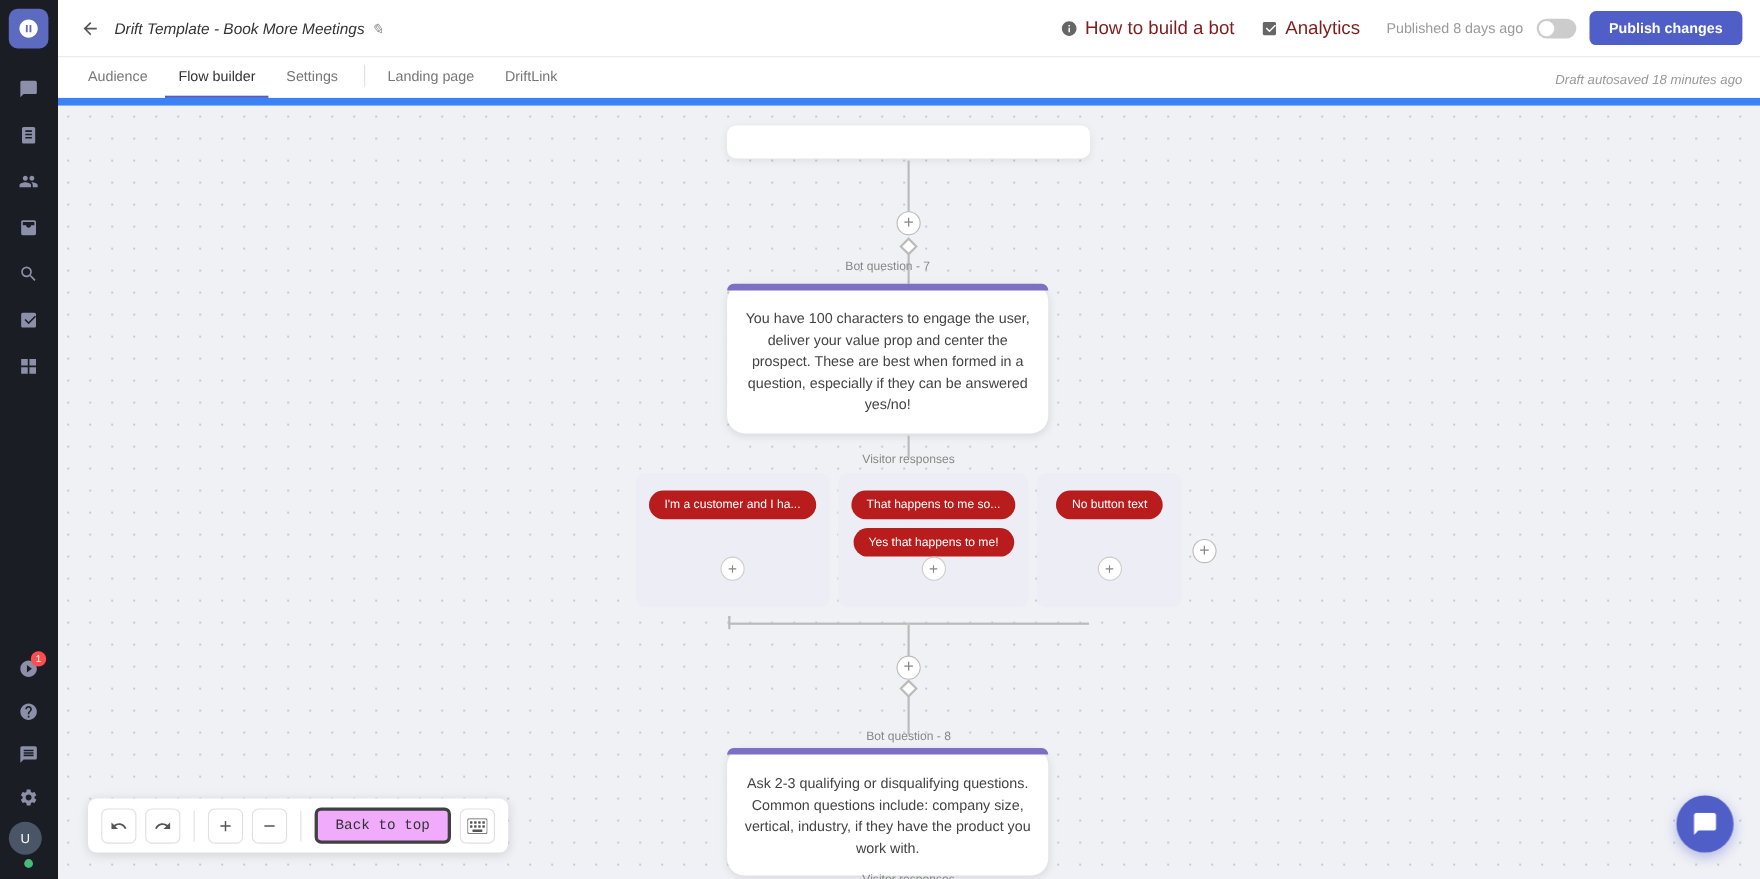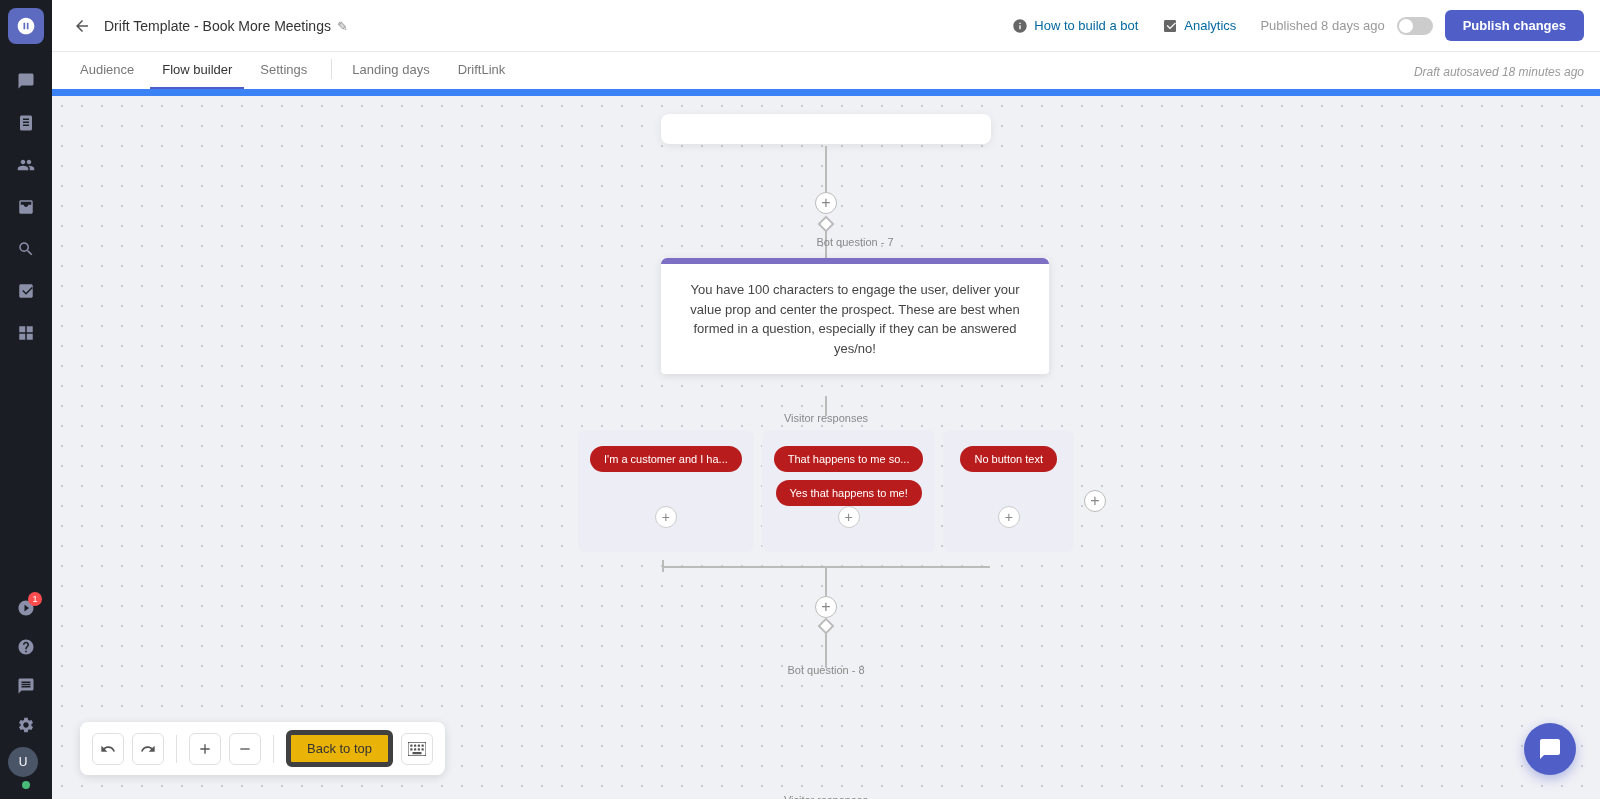--- a/index.html
+++ b/index.html
@@ -28,25 +28,25 @@
       width: 8px; height: 8px; background: #48bb78; border-radius: 50%; margin: 2px auto;
     }
 
     
     .header {
       position: fixed; top: 0; left: 52px; right: 0; height: 52px; background: white; border-bottom: 1px solid #e8e9ec; display: flex; align-items: center; padding: 0 16px; z-index: 99;
     }
     .header-back {
       width: 28px; height: 28px; display: flex; align-items: center; justify-content: center; cursor: pointer; color: #555; margin-right: 8px;
     }
-    .header-title { font-size: 14px; font-weight: 500; color: #333; display: flex; align-items: flex-end; gap: 6px; }
+    .header-title { font-size: 14px; font-weight: 500; color: #333; display: flex; align-items: flex-end; gap: 6px; font-style: italic; }
     .header-edit-icon { color: #888; font-size: 13px; cursor: pointer; }
     .header-center { margin-left: auto; display: flex; align-items: center; gap: 24px; }
     .header-action {
-      display: flex; align-items: center; gap: 6px; font-size: 13px; color: #0369a1; cursor: pointer;
+      display: flex; align-items: center; gap: 6px; font-size: 17px; color: #7f1d1d; cursor: pointer;
     }
     .header-right { display: flex; align-items: center; gap: 12px; margin-left: 24px; }
     .published-label { font-size: 13px; color: #999; }
     .toggle-off {
       background: #ccc; border-radius: 10px; width: 36px; height: 18px; position: relative; cursor: pointer;
     }
     .toggle-off::after {
       content: ''; position: absolute; top: 2px; left: 2px; width: 14px; height: 14px; background: white; border-radius: 50%;
     }
     .publish-btn {
@@ -71,21 +71,21 @@
       background-size: 20px 20px;
     }
 
     
     .flow-container {
       position: relative; width: 100%; height: 100%;
     }
 
     
     .bot-card {
-      position: absolute; background: white; border-radius: 4px; box-shadow: 0 2px 8px rgba(0,0,0,0.1); width: 388px;
+      position: absolute; background: white; border-radius: 16px; box-shadow: 0 2px 8px rgba(0,0,0,0.1); width: 292px;
     }
     .bot-card-header {
       height: 6px; background: #7c6fc4; border-radius: 8px 8px 0 0;
     }
     .bot-card-body {
       padding: 16px; font-size: 13px; color: #444; text-align: center; line-height: 1.5;
     }
     .bot-card-label {
       position: absolute; top: -22px; left: 0; right: 0; text-align: center; font-size: 11px; color: #888;
     }
@@ -109,21 +109,21 @@
 
     
     .bottom-toolbar {
       position: fixed; bottom: 24px; left: 80px; display: flex; align-items: center; gap: 8px; background: white; border-radius: 8px; padding: 8px 12px; box-shadow: 0 2px 10px rgba(0,0,0,0.12);
     }
     .toolbar-btn {
       width: 32px; height: 32px; border-radius: 6px; border: 1px solid #e0e0e0; background: white; display: flex; align-items: center; justify-content: center; cursor: pointer; color: #555; font-size: 16px;
     }
     .toolbar-divider { width: 1px; height: 28px; background: #e0e0e0; margin: 0 4px; }
     .back-to-top-btn {
-      border: 5px solid #404040; background: #eab308; border-radius: 6px; padding: 6px 16px; font-size: 13px; color: #333; cursor: pointer;
+      border: 3px solid #404040; background: #f0abfc; border-radius: 6px; padding: 6px 16px; font-size: 13px; color: #333; cursor: pointer; font-family: Liberation Mono, monospace;
     }
     .keyboard-btn {
       width: 32px; height: 32px; border-radius: 6px; border: 1px solid #e0e0e0; background: white; display: flex; align-items: center; justify-content: center; cursor: pointer; color: #555;
     }
 
     
     .chat-fab {
       position: fixed; bottom: 24px; right: 24px; width: 52px; height: 52px; background: #4f5fc7; border-radius: 50%; display: flex; align-items: center; justify-content: center; cursor: pointer; box-shadow: 0 4px 12px rgba(79,95,199,0.4);
     }
     .chat-fab svg { fill: white; width: 24px; height: 24px; }
@@ -238,21 +238,21 @@
     <div class="toggle-off"></div>
     <button class="publish-btn">Publish changes</button>
   </div>
 </div>
 
 <div class="nav-tabs">
   <div class="nav-tab">Audience</div>
   <div class="nav-tab active">Flow builder</div>
   <div class="nav-tab">Settings</div>
   <div class="nav-tab-divider"></div>
-  <div class="nav-tab">Landing days</div>
+  <div class="nav-tab">Landing page</div>
   <div class="nav-tab">DriftLink</div>
   <div class="autosave">Draft autosaved 18 minutes ago</div>
 </div>
 
 <div class="canvas">
   <div class="flow-container">
 
     <div class="top-card" style="left: calc(50% - 165px); top: 18px;"></div>
 
     <div style="position:absolute; left: calc(50% - 1px); top: 50px; width: 2px; height: 48px; background: #bbb;"></div>
@@ -295,20 +295,24 @@
 
     <div style="position:absolute; left: calc(50% - 1px); top: 472px; width: 2px; height: 30px; background: #bbb;"></div>
 
     <div class="connector-plus" style="top: 500px;">+</div>
 
     <div style="position:absolute; left: calc(50% - 6px); top: 524px; width: 12px; height: 12px; background: white; border: 2px solid #bbb; transform: rotate(45deg);"></div>
     <div style="position:absolute; left: calc(50% - 1px); top: 536px; width: 2px; height: 36px; background: #bbb;"></div>
 
     <div style="position:absolute; top: 568px; left: calc(50% - 165px); width: 330px; text-align: center; font-size: 11px; color: #888;">Bot question - 8</div>
 
+    <div class="bot-card" style="left: calc(50% - 165px); top: 584px;">
+      <div class="bot-card-header"></div>
+      <div class="bot-card-body">Ask 2-3 qualifying or disqualifying questions. Common questions include: company size, vertical, industry, if they have the product you work with.</div>
+    </div>
 
     <div style="position:absolute; top: 698px; left: calc(50% - 165px); width: 330px; text-align: center; font-size: 11px; color: #888;">Visitor responses</div>
 
     <div style="position:absolute; left: calc(50% - 164px); top: 464px; width: 2px; height: 12px; background: #bbb;"></div>
 
     <div style="position:absolute; left: calc(50% - 164px); top: 464px; width: 2px; height: 2px; background: transparent; border-top: 2px solid #bbb;"></div>
 
     <div style="position:absolute; left: calc(50% - 164px); top: 470px; width: 164px; height: 2px; background: #bbb;"></div>
     <div style="position:absolute; left: calc(50%); top: 470px; width: 164px; height: 2px; background: #bbb;"></div>
 

